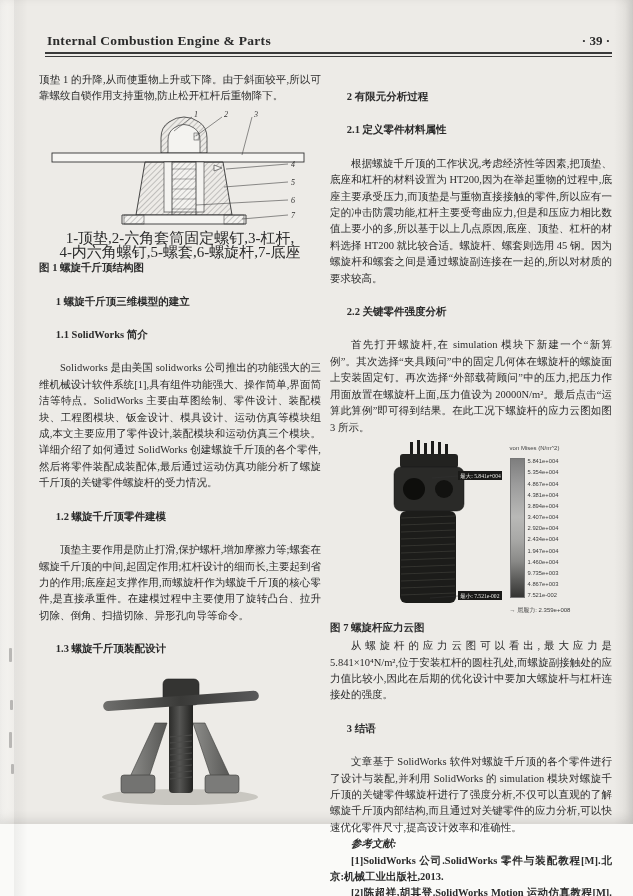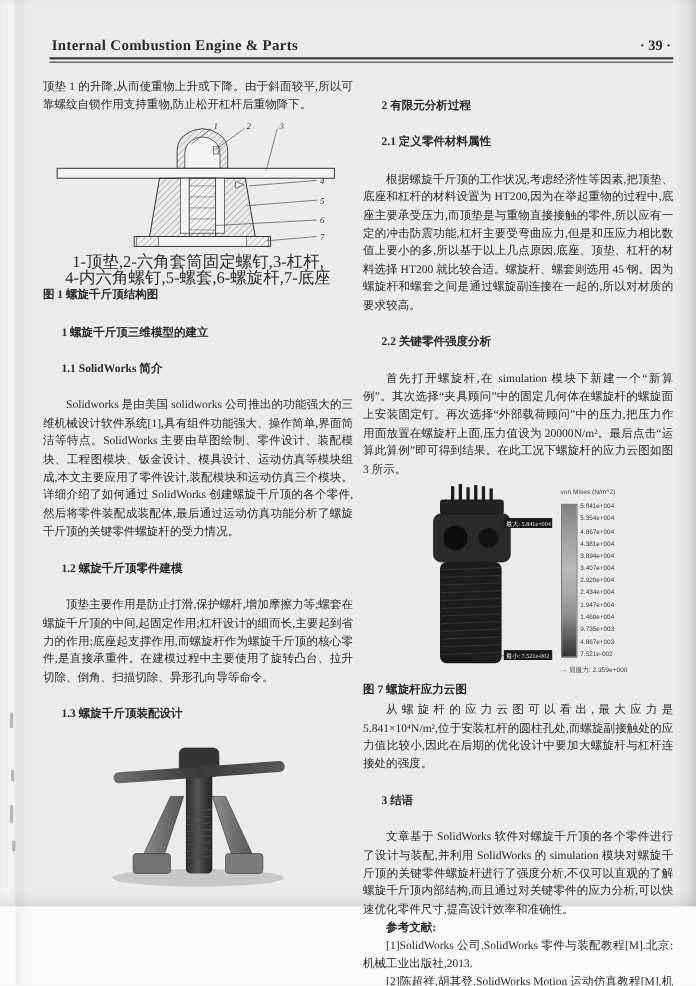--- a/index.html
+++ b/index.html
@@ -23,22 +23,22 @@
   
   .col{position:absolute;top:72px;width:282px;font-size:10.5px;line-height:16.4px;text-align:justify;}
   .col-left{left:39px;}
   .col-right{left:330px;}
   p{margin:0;text-indent:2em;}
   p.noindent{text-indent:0;}
   .sec-heading{font-weight:bold;text-indent:1.6em;margin:17px 0;}
   .fig{margin:4px 0 2px 0;text-align:center;}
   .fig-legend{font-size:15px;line-height:13.5px;text-indent:0;text-align:center;}
   .fig-caption{font-weight:bold;font-size:10.5px;text-align:left;text-indent:0;margin-top:1px;}
-  .refs-heading{font-weight:bold;text-indent:2em;margin:0;}
-  .ref{text-indent:2em;}
+  .refs-heading{font-weight:bold;text-indent:2em;margin:0;font-style:italic;}
+  .ref{text-indent:2em;font-weight:bold;}
 
   svg text{font-family:"Liberation Serif","DejaVu Serif",serif;}
   .fig3-wrap{display:flex;justify-content:center;align-items:flex-start;gap:6px;margin-top:2px;}
   .legend-block{font-family:"Liberation Sans","DejaVu Sans",sans-serif;text-align:left;}
   .legend-title{font-size:6px;color:#444;margin:0 0 2px 0;text-indent:0;}
   .legend-body{display:flex;gap:3px;}
   .legend-bar{width:13px;height:138px;border:0.5px solid #777;
     background:linear-gradient(180deg,#7e7e7e 0%,#9b9b9b 18%,#b9b9b7 42%,#a9a9a7 58%,#8a8a88 74%,#5a5a58 88%,#343432 100%);}
   .legend-ticks{display:flex;flex-direction:column;justify-content:space-between;height:140px;}
   .legend-ticks div{font-size:5.8px;color:#3c3c3c;line-height:6px;white-space:nowrap;}

